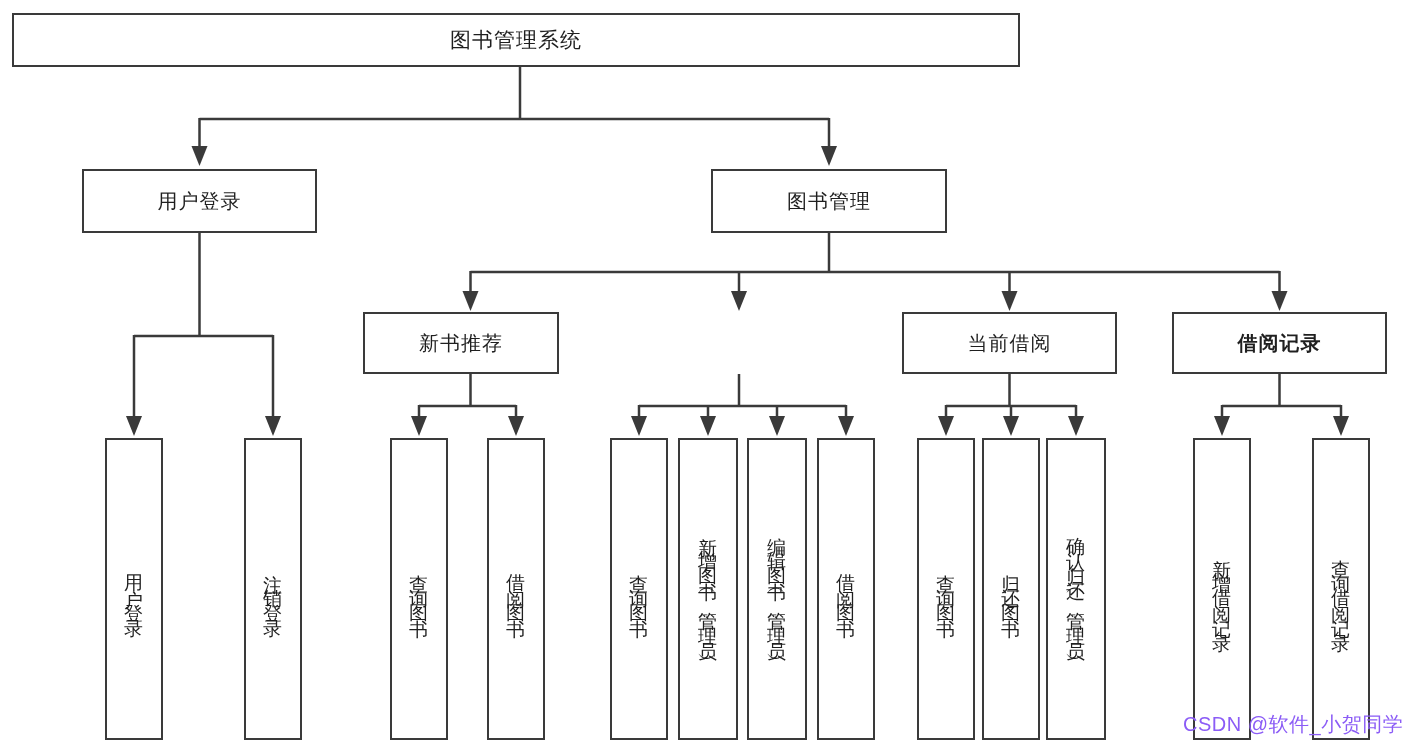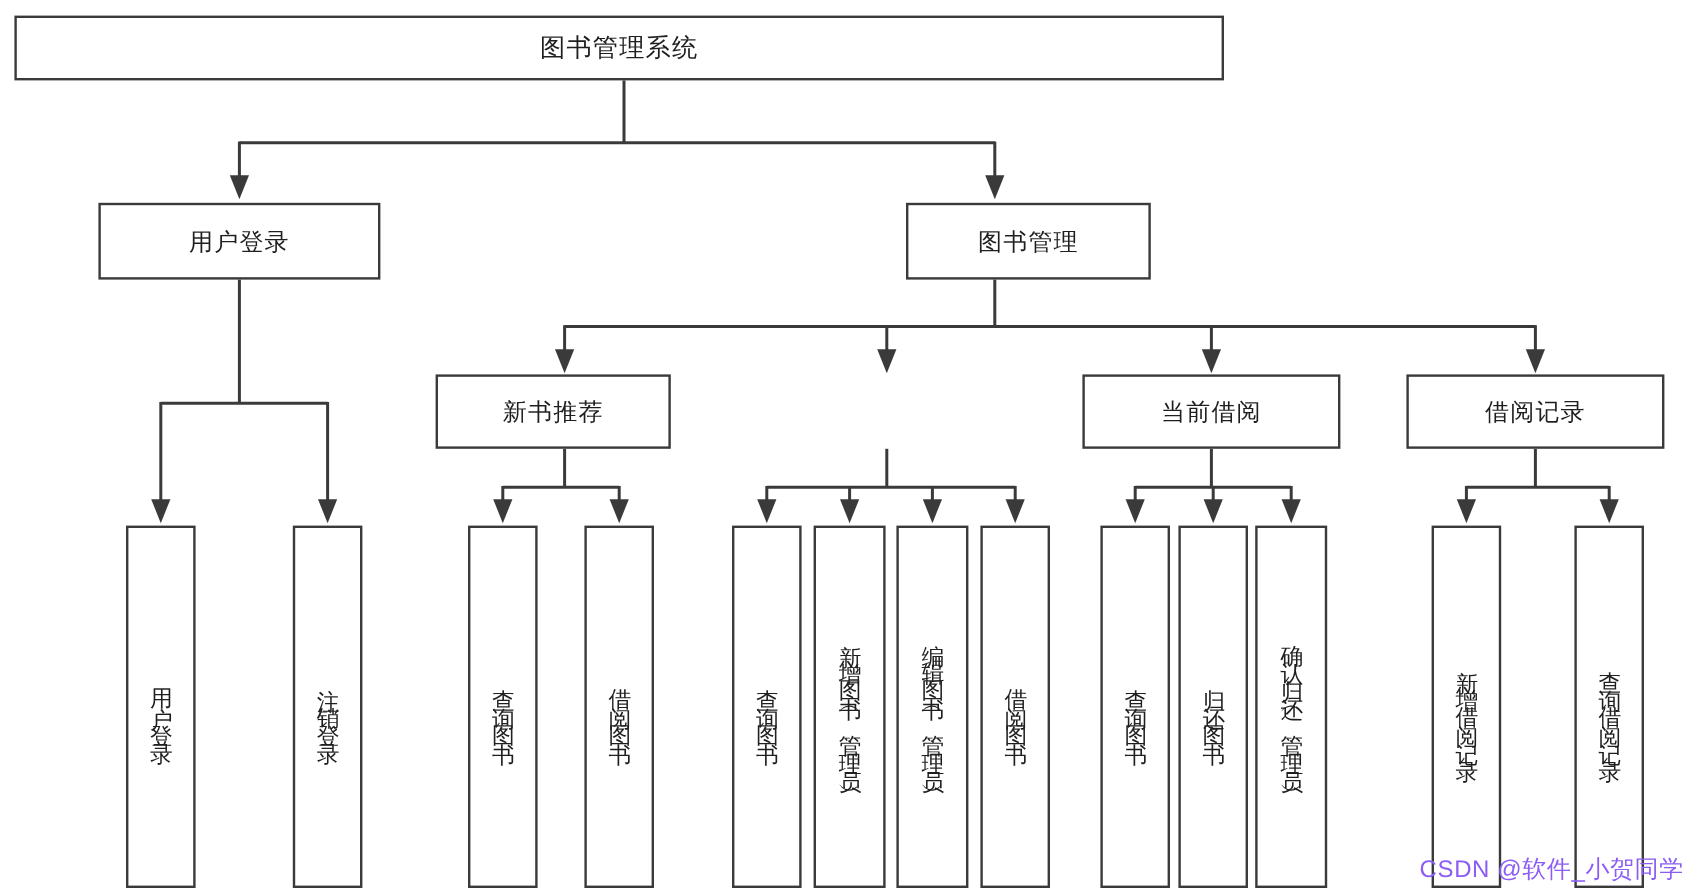--- a/index.html
+++ b/index.html
@@ -128,31 +128,31 @@
     </g>
   </svg>
 
   <div class="node root" style="left:12px; top:13px; width:1008px; height:54px;">
     <span>图书管理系统</span>
   </div>
 
   <div class="node lvl" style="left:82px; top:169px; width:235px; height:64px;">
     <span>用户登录</span>
   </div>
-  <div class="node lvl" style="left:711px; top:169px; width:204px; height:64px;margin-left:44px;">
+  <div class="node lvl" style="left:711px; top:169px; width:236px; height:64px;">
     <span>图书管理</span>
   </div>
 
   <div class="node lvl" style="left:363px; top:312px; width:196px; height:62px;">
     <span>新书推荐</span>
   </div>
   <div class="node lvl" style="left:902px; top:312px; width:215px; height:62px;">
     <span>当前借阅</span>
   </div>
-  <div class="node lvl" style="left:1172px; top:312px; width:215px; height:62px;">
+  <div class="node lvl" style="left:1172px; top:312px; width:215px; height:62px;font-weight:bold;">
     <span>借阅记录</span>
   </div>
 
   <div class="node leaf" style="left:105px; top:438px; width:58px; height:302px;">
     <span class="vtext">用户登录</span>
   </div>
   <div class="node leaf" style="left:244px; top:438px; width:58px; height:302px;">
     <span class="vtext">注销登录</span>
   </div>
 

